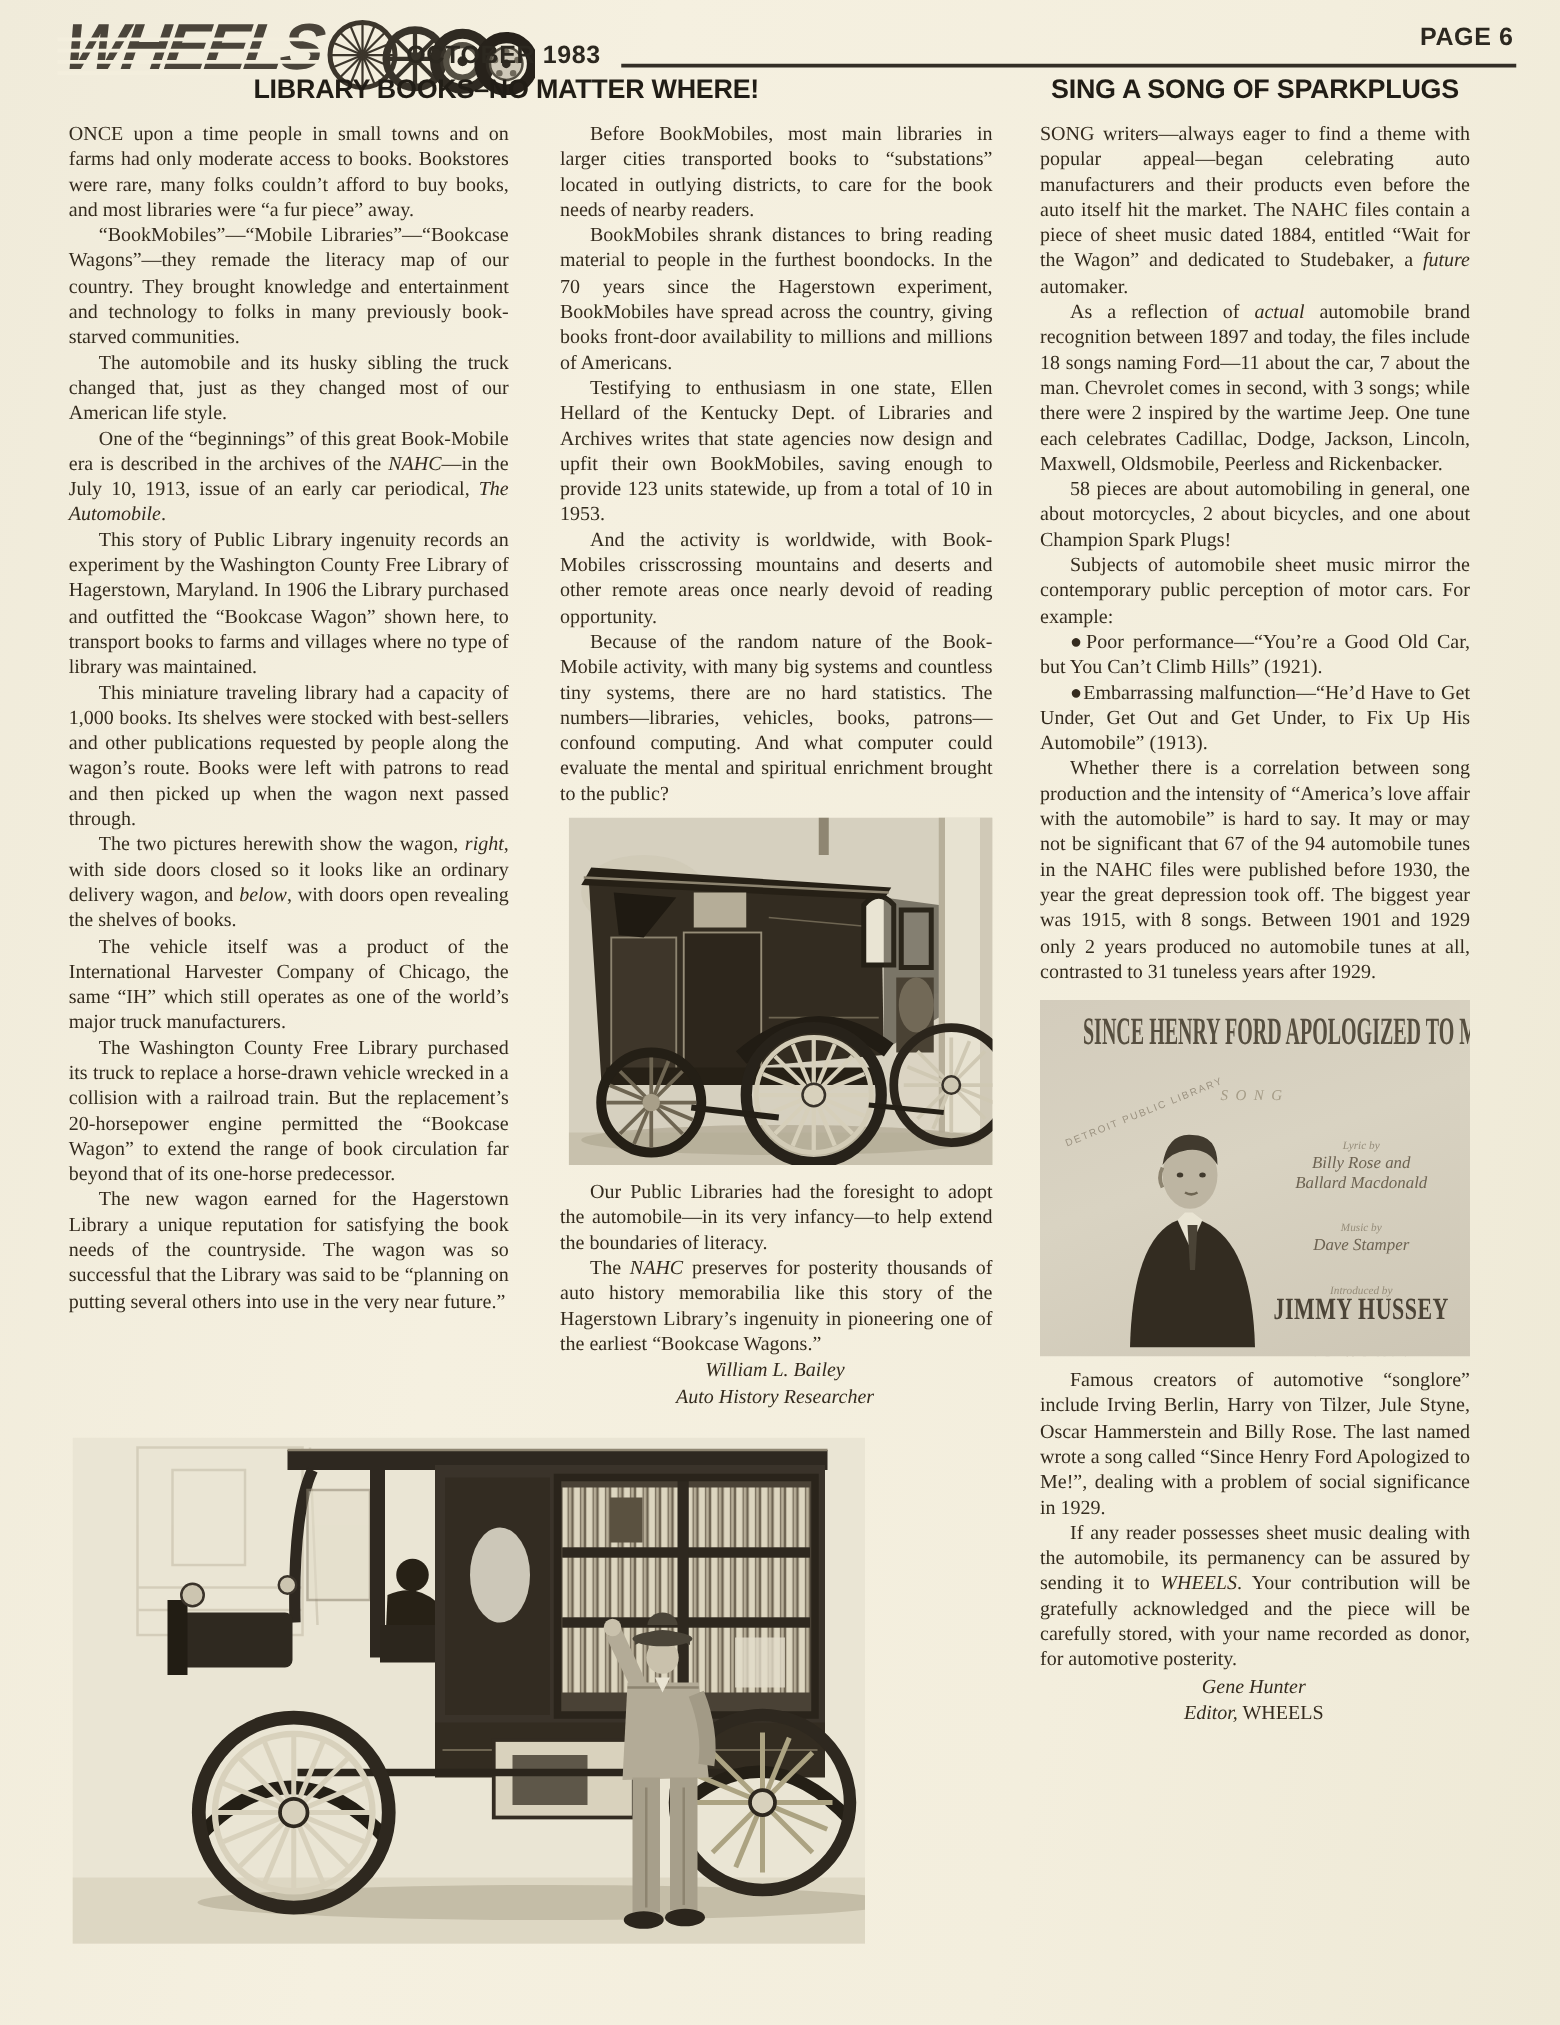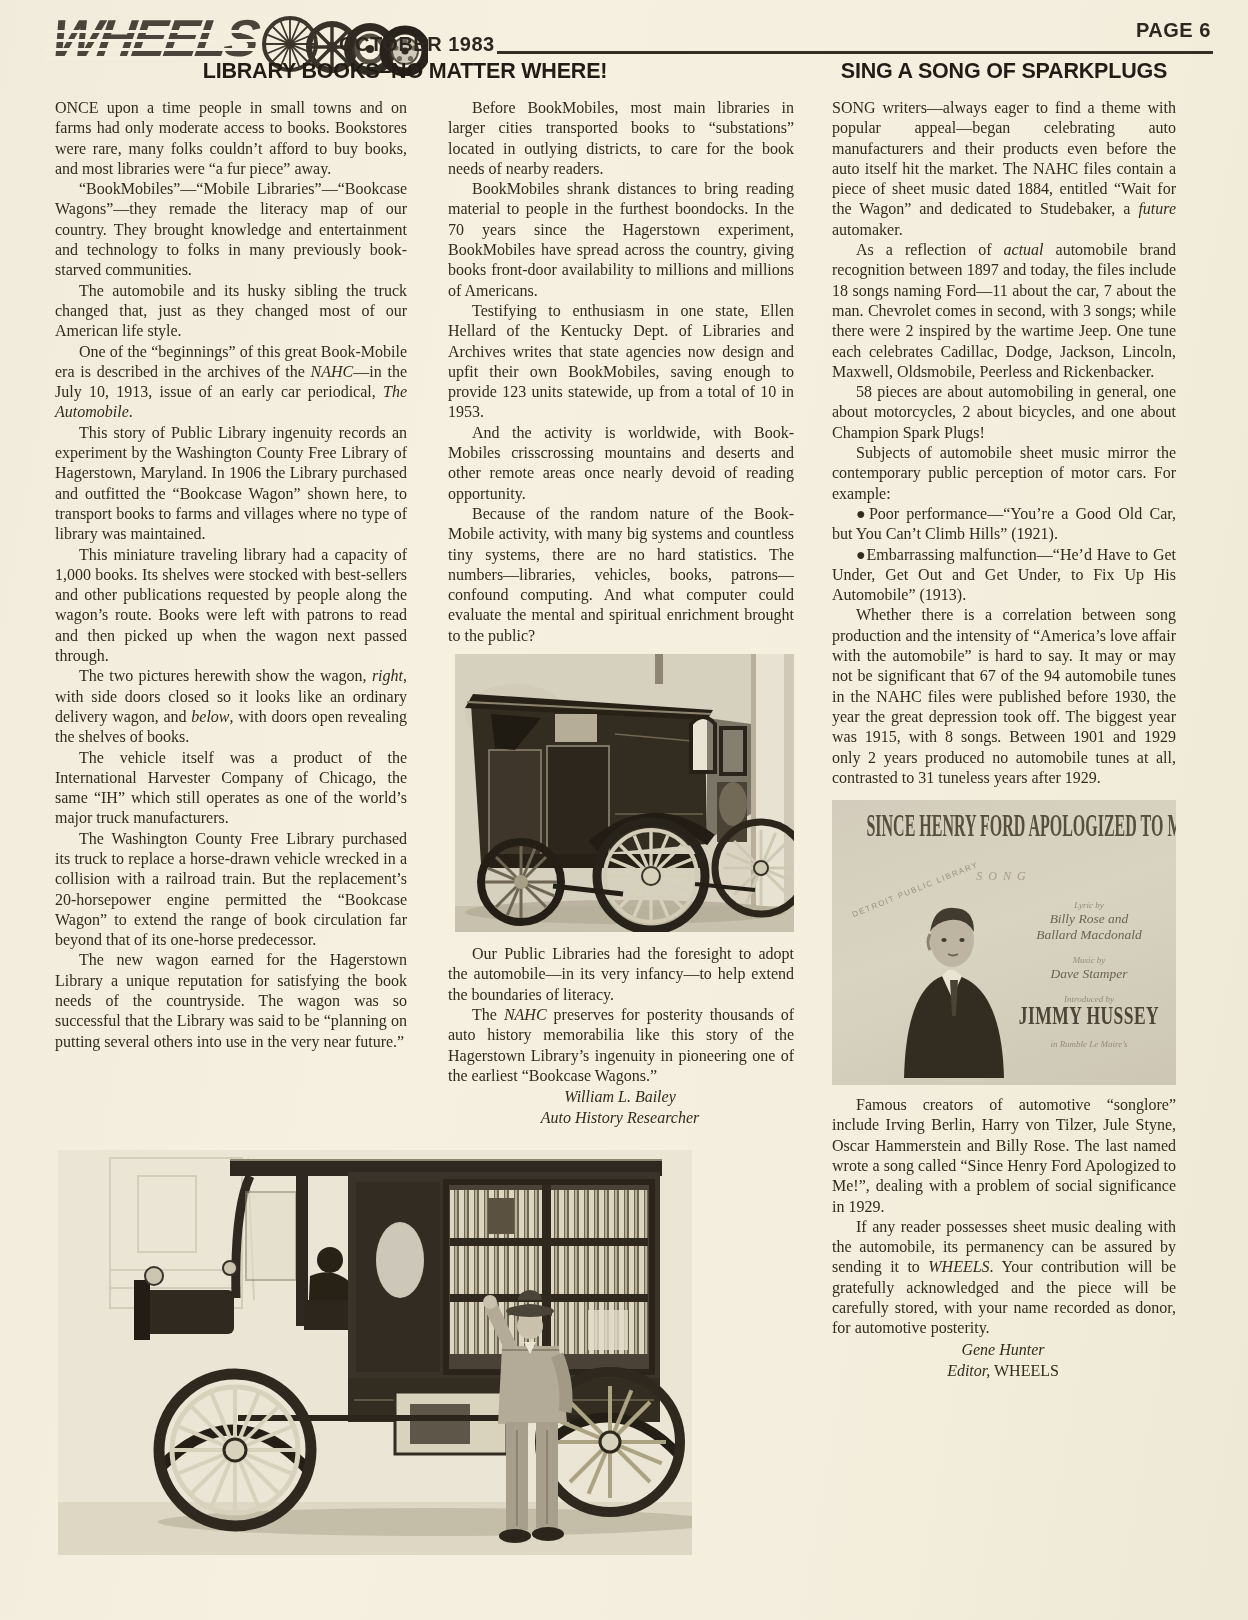--- a/index.html
+++ b/index.html
@@ -8,21 +8,21 @@
         background:linear-gradient(100deg,#f0ebda 0%,#f5f0e0 35%,#f3eedd 70%,#eee9d6 100%);
         color:#32291c;}
   
   .masthead{position:absolute;left:52px;top:10px;height:70px;}
   .logo-wrap{position:absolute;left:0;top:2px;}
   .logo-text{font-family:"Liberation Sans",sans-serif;font-weight:900;font-style:italic;
              font-size:52px;letter-spacing:-3px;color:#4a443a;transform:skewX(-8deg);
              display:inline-block;line-height:1;}
   .logo-stripe{position:absolute;left:-6px;width:218px;height:3px;background:#f3eedd;}
   .wheel-icons{position:absolute;left:208px;top:4px;}
-  .issue-date{position:absolute;left:339px;top:33px;font-family:"Liberation Sans",sans-serif;
+  .issue-date{position:absolute;left:325px;top:33px;font-family:"Liberation Sans",sans-serif;
               font-weight:700;font-size:20px;letter-spacing:.5px;color:#2c2820;}
   .header-rule{position:absolute;left:497px;top:51px;width:716px;height:3px;background:#332e26;}
   .page-number{position:absolute;left:1136px;top:19px;font-family:"Liberation Sans",sans-serif;
                font-weight:700;font-size:20px;letter-spacing:.5px;color:#2c2820;}
   
   .headline{position:absolute;top:59px;font-family:"Liberation Sans",sans-serif;font-weight:700;
             font-size:21.5px;letter-spacing:-0.2px;color:#211d16;text-align:center;}
   .headline-left{left:55px;width:700px;}
   .headline-right{left:832px;width:344px;}
   
@@ -43,21 +43,21 @@
          background:linear-gradient(160deg,#d3ccbc,#d9d3c2 45%,#cdc6b5);overflow:hidden;}
   .sheet-title{position:absolute;left:0;top:10px;width:100%;text-align:center;
                font-family:"Liberation Serif",serif;font-weight:700;font-size:20px;
                color:#564e3f;white-space:nowrap;transform:scale(.8,1.55);transform-origin:center top;
                letter-spacing:0;}
   .sheet-song{position:absolute;left:0;top:66px;width:100%;text-align:center;font-size:12px;
               letter-spacing:6px;color:#a59c87;font-style:italic;}
   .sheet-stamp{position:absolute;left:16px;top:80px;font-size:8px;letter-spacing:1.5px;
                color:#9b9280;transform:rotate(-22deg);font-family:"Liberation Sans",sans-serif;}
   .sheet-credits{position:absolute;right:8px;top:88px;width:158px;text-align:center;color:#6d6352;}
-  .cr-label{font-size:9px;font-style:italic;color:#958c79;margin-top:12px;line-height:11px;}
+  .cr-label{font-size:9px;font-style:italic;color:#958c79;margin-top:23px;line-height:11px;}
   .cr-name{font-size:13.5px;font-style:italic;line-height:16px;color:#6d6352;}
   .cr-big{font-family:"Liberation Serif",serif;font-weight:700;font-size:19px;letter-spacing:.5px;
           color:#4c4437;transform:scale(.92,1.3);transform-origin:center;line-height:22px;}
   .sheet-portrait{position:absolute;left:48px;top:88px;}
 </style>
 </head>
 <body>
 
 <div class="page">
 

